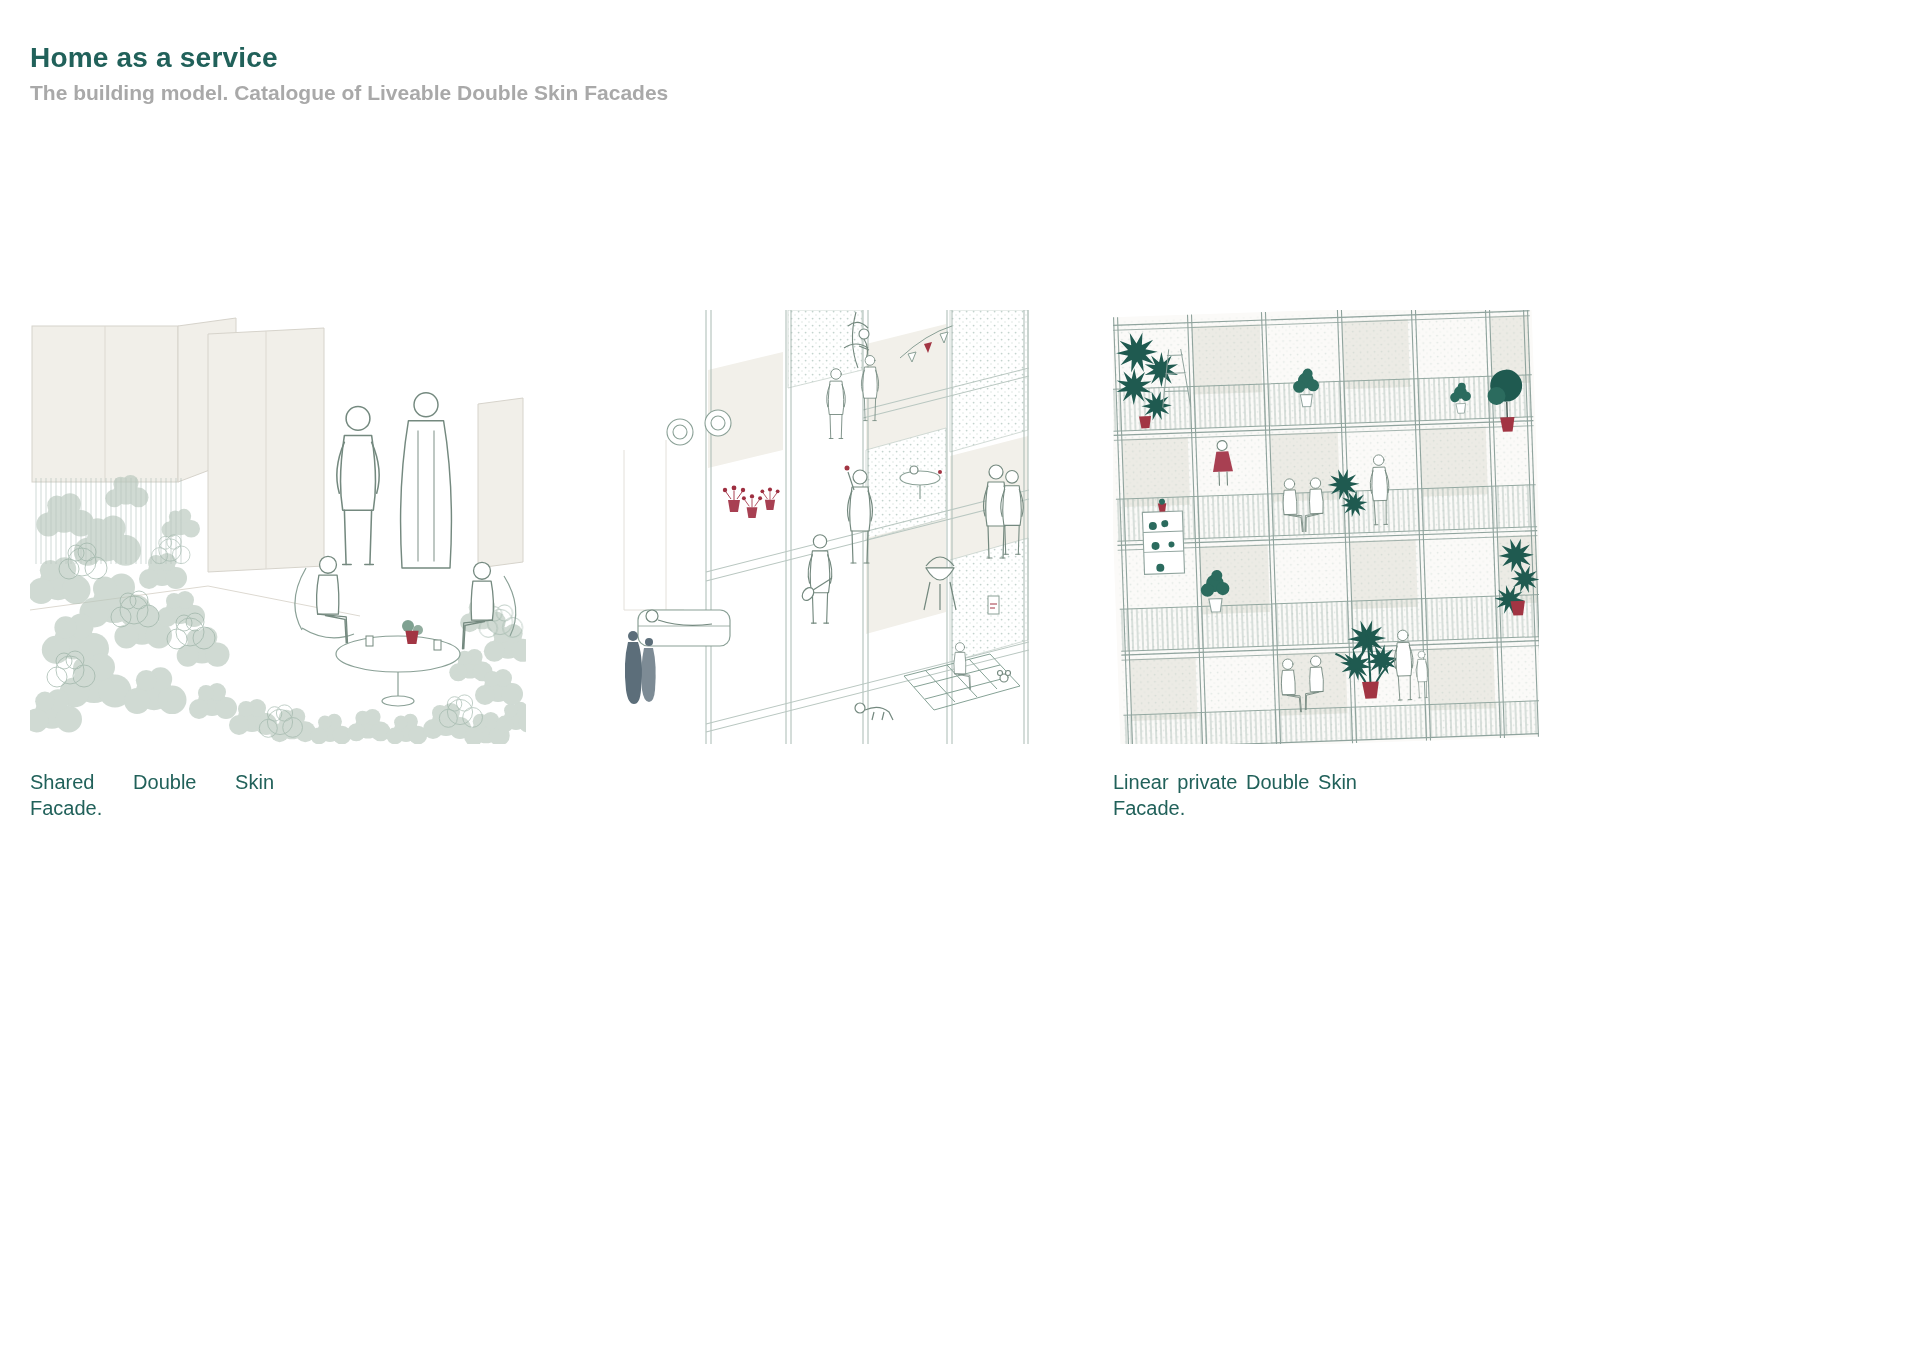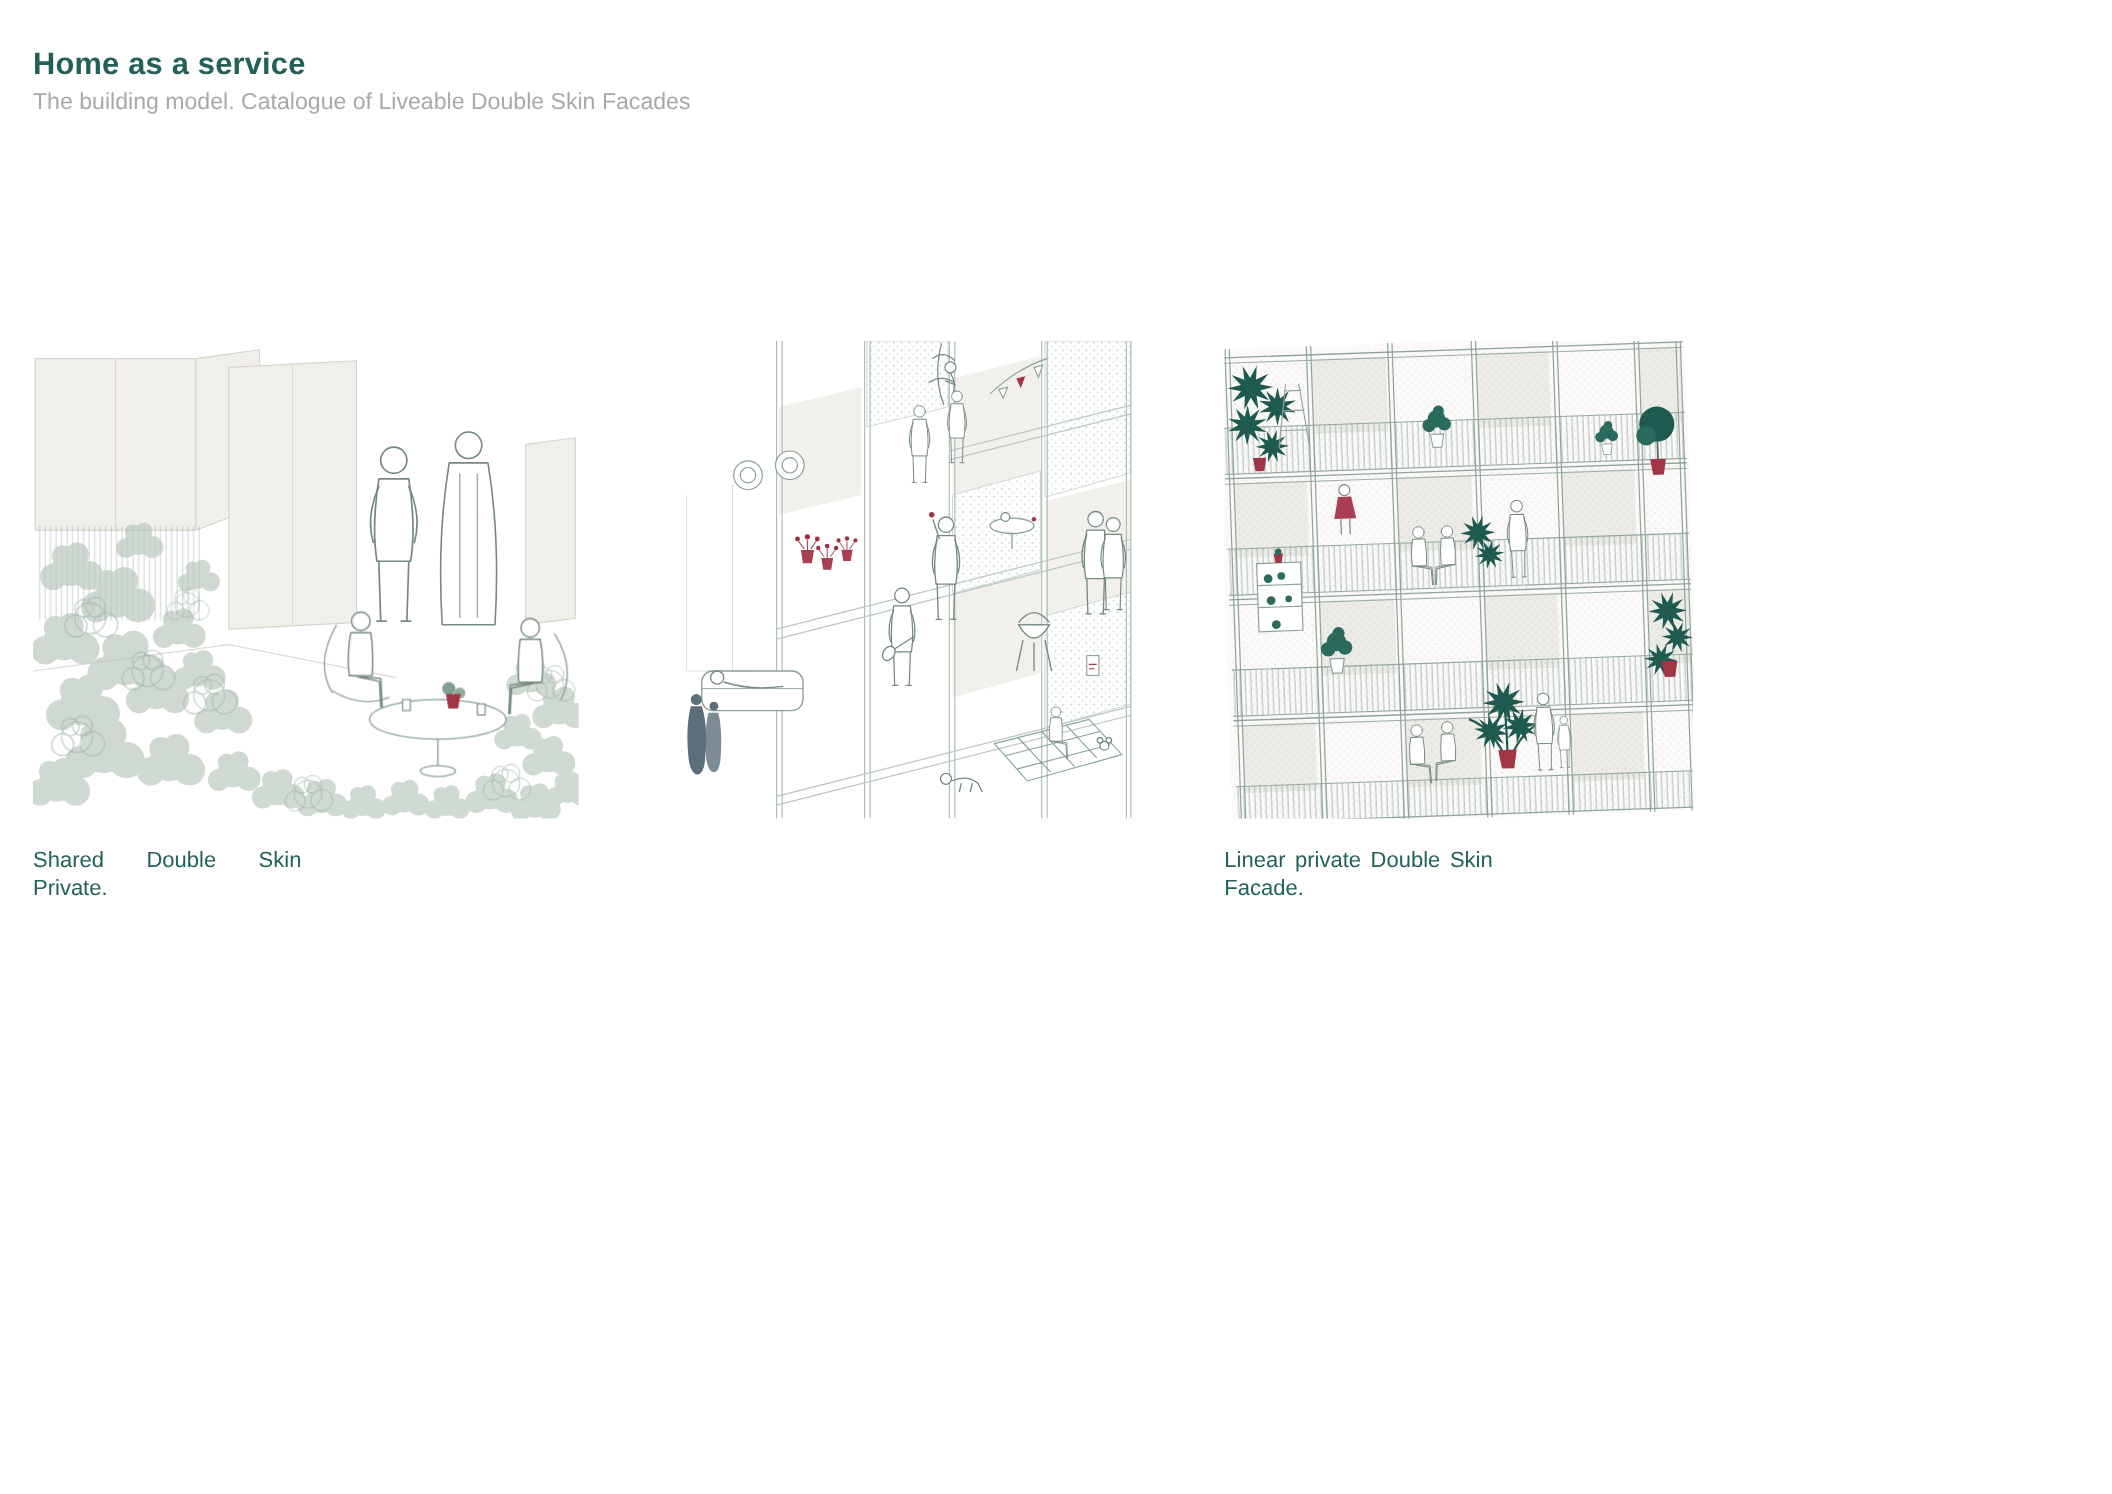--- a/index.html
+++ b/index.html
@@ -2,21 +2,21 @@
 <html><head>
 <meta charset="utf-8">
 <style>
   html,body{margin:0;padding:0;background:#ffffff;}
   body{
     width:1920px;height:1358px;position:relative;overflow:hidden;
     font-family:"Liberation Sans", sans-serif;
   }
   .header{position:absolute;left:30px;top:42px;}
   .title{color:#21615a;font-size:28px;font-weight:700;letter-spacing:.2px;}
-  .subtitle{color:#a9a9a9;font-size:21px;font-weight:400;margin-top:7px;}
+  .subtitle{color:#a9a9a9;font-size:21px;font-weight:700;margin-top:7px;}
   figure.panel{position:absolute;top:310px;margin:0;}
   figure.panel svg{display:block;background:#ffffff;}
   #panel1{left:30px;}
   #panel2{left:608px;}
   #panel3{left:1113px;}
   .caption{
     margin:26px 0 0 0;width:244px;
     color:#21615a;font-size:20px;line-height:1.28;
     text-align:justify;
   }
@@ -159,21 +159,21 @@
       <ellipse cx="368" cy="391" rx="16" ry="5" fill="#ffffff"></ellipse>
     </g>
     <g>
       <rect x="336" y="326" width="7" height="10" fill="#ffffff" stroke="#74897f" stroke-width="1"></rect>
       <rect x="404" y="330" width="7" height="10" fill="#ffffff" stroke="#74897f" stroke-width="1"></rect>
       <circle cx="378" cy="316" r="6" fill="#7fa191"></circle>
       <circle cx="388" cy="320" r="5" fill="#92ad9f"></circle>
       <use href="#sym-pot" transform="translate(382,334) scale(1.1)" fill="#a23543"></use>
     </g>
   </svg>
-  <figcaption class="caption">Shared Double Skin Private.</figcaption>
+  <figcaption class="caption">Shared Double Skin Facade.</figcaption>
 </figure>
 
 <figure id="panel2" class="panel">
   <svg viewBox="0 0 421 434" width="421" height="434">
 
     <g fill="#f2f0ea" stroke="none">
       <polygon points="258,34 338,14 338,118 258,140"></polygon>
       <polygon points="342,146 420,126 420,228 342,250"></polygon>
       <polygon points="258,228 338,208 338,302 258,324"></polygon>
       <polygon points="100,60 175,42 175,140 100,158"></polygon>

